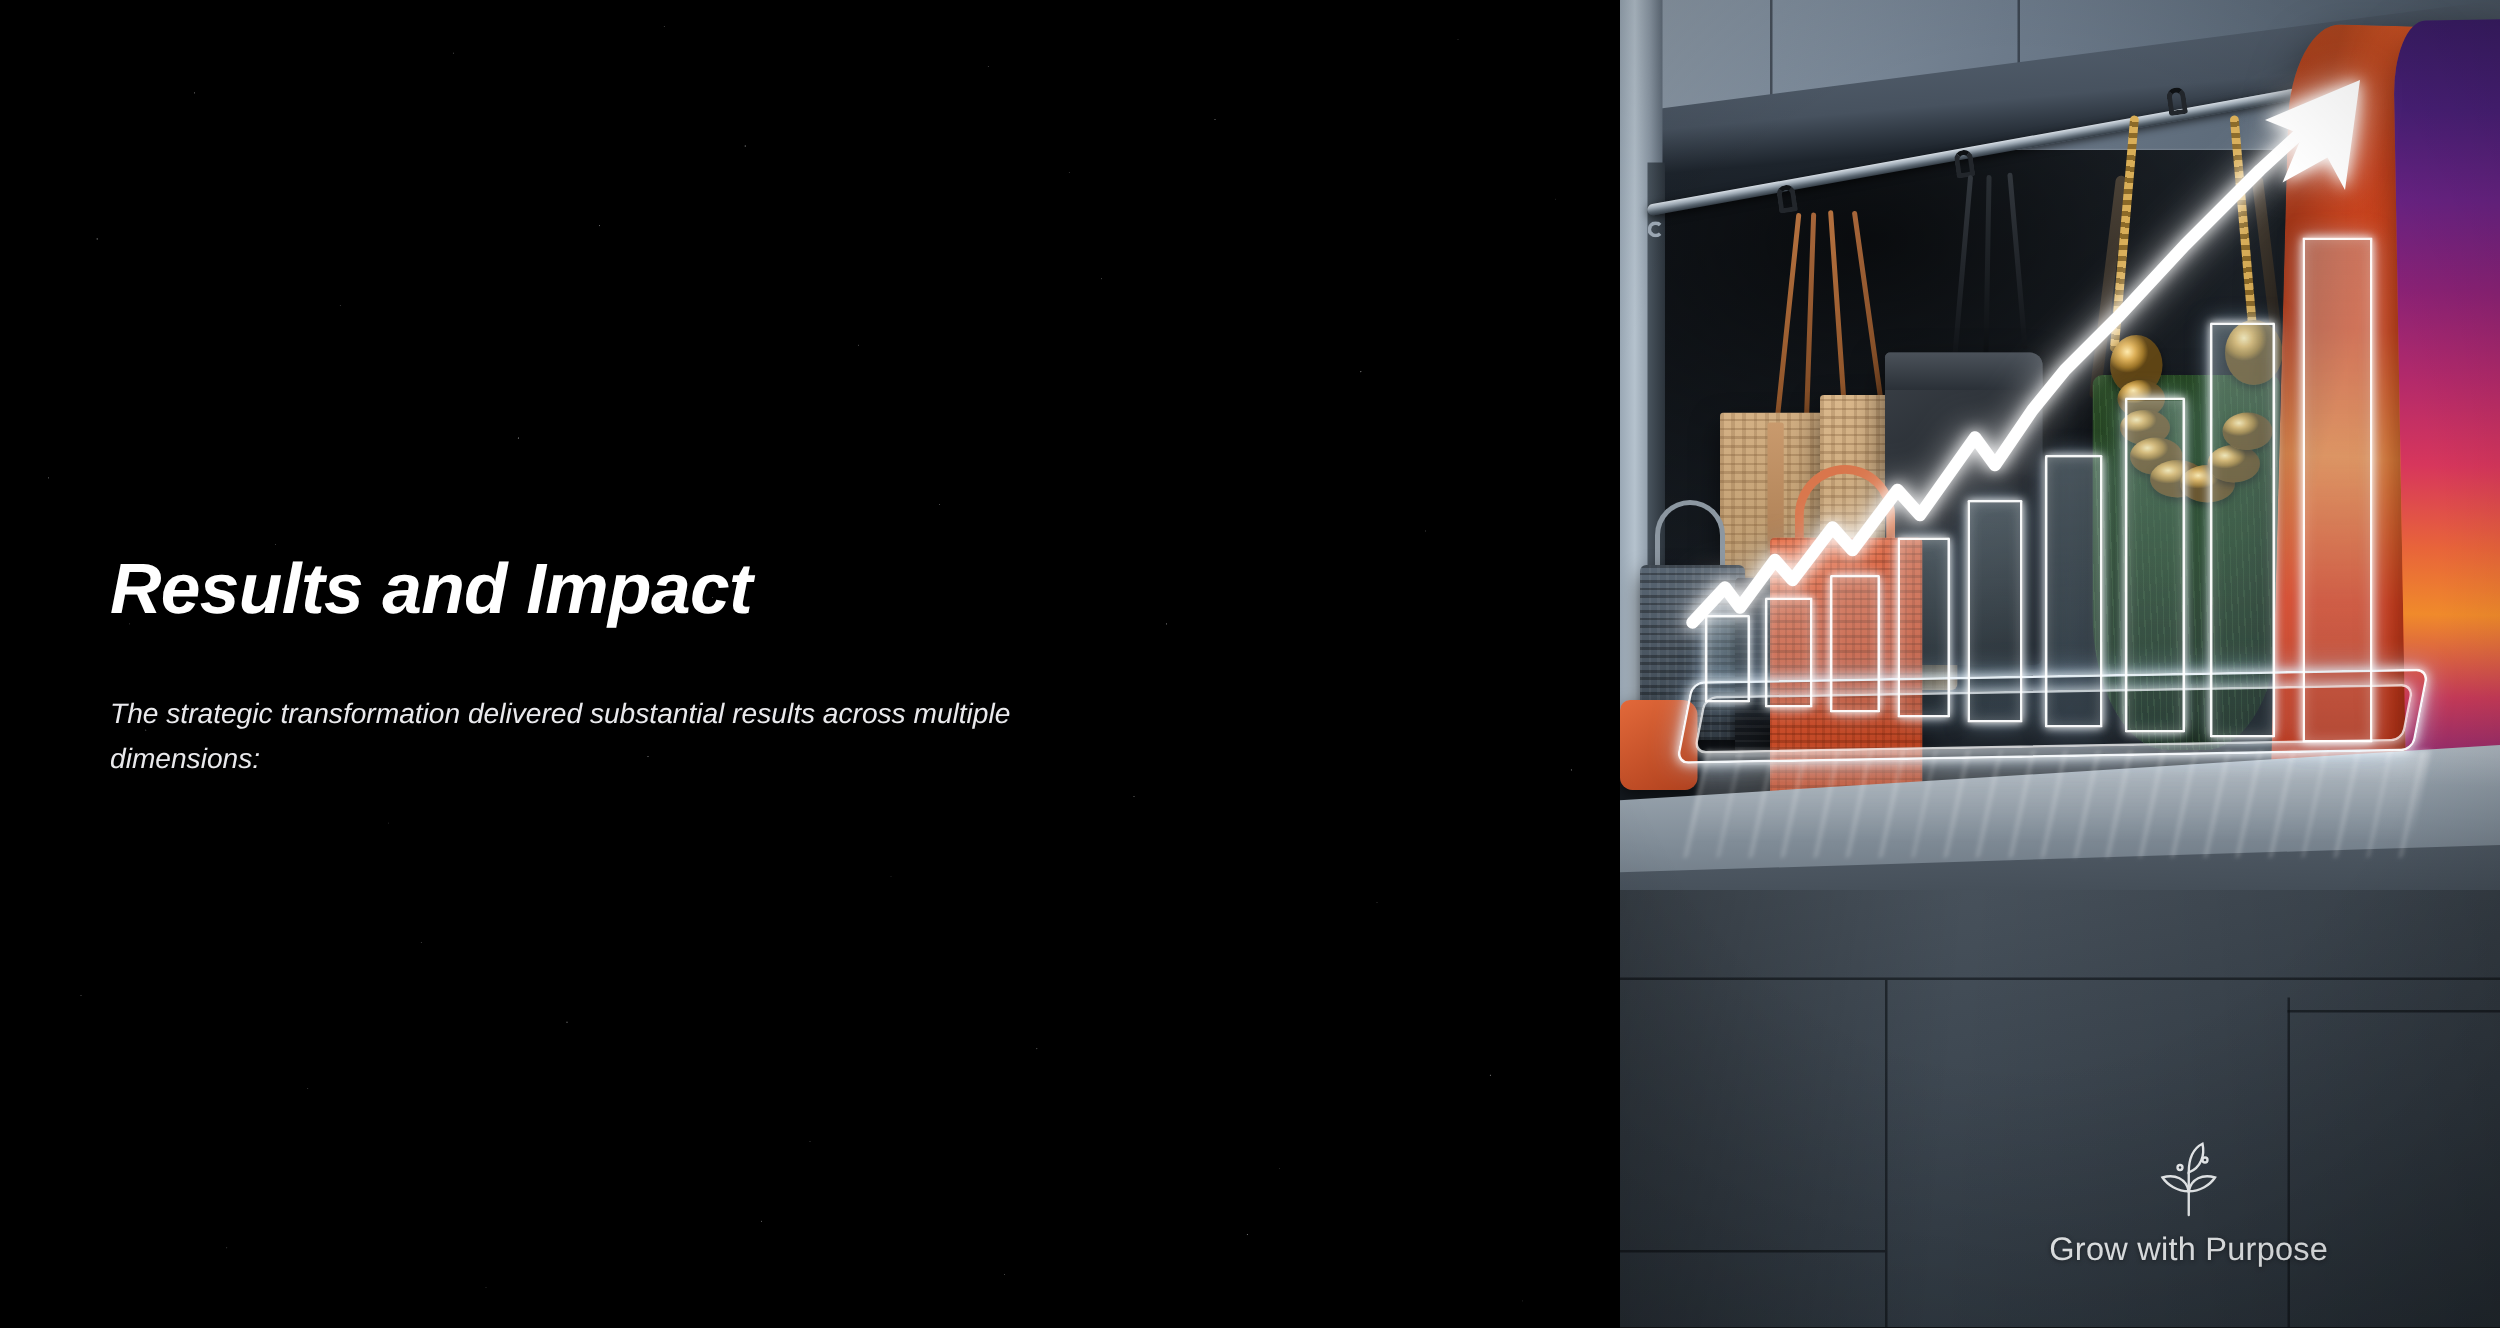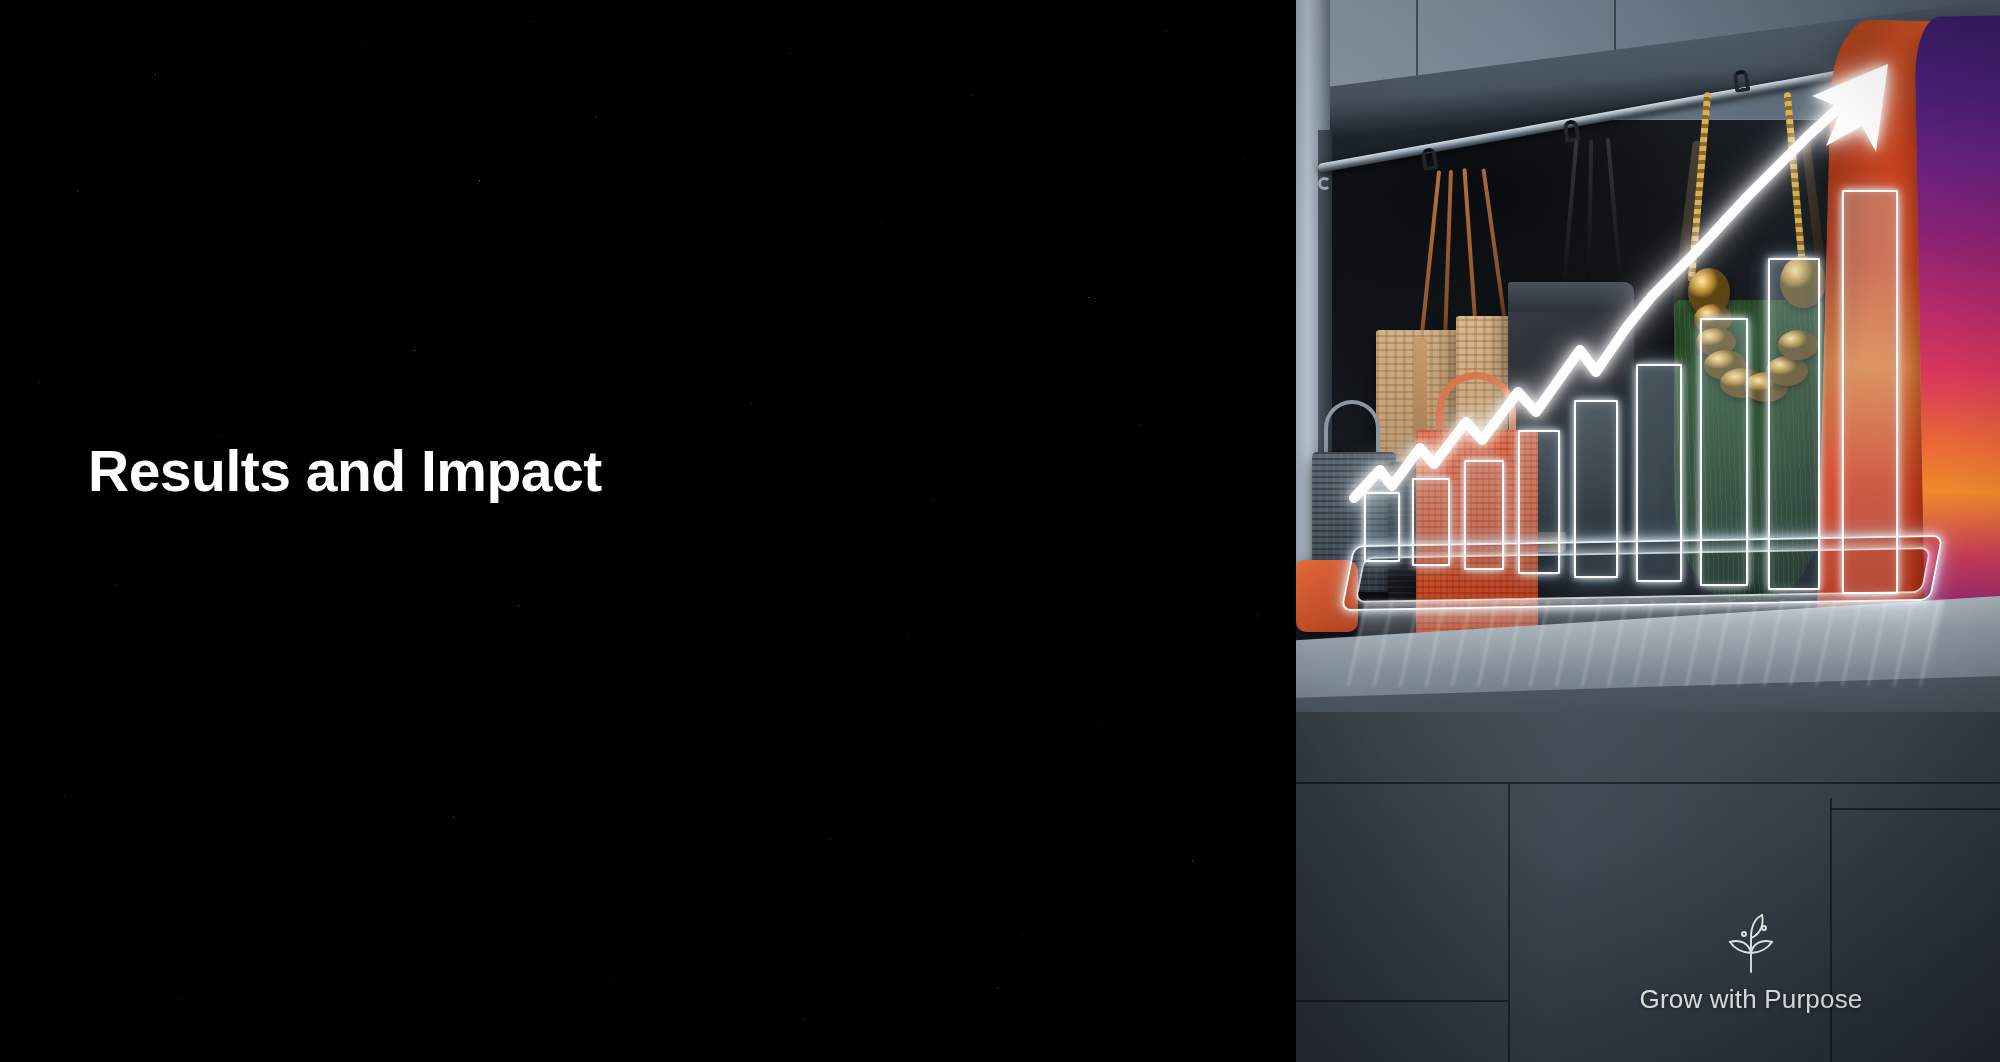--- a/index.html
+++ b/index.html
@@ -74,20 +74,21 @@
       radial-gradient(1px 1px at 8% 47%, rgba(255,255,255,.30), transparent 60%),
       radial-gradient(1px 1px at 66% 13%, rgba(255,255,255,.30), transparent 60%),
       radial-gradient(1px 1px at 26% 71%, rgba(255,255,255,.34), transparent 60%);
   }
 
   .text-block {
     position:absolute;
     left:88px;
     top:440px;
     width:780px;
+    font-style:italic;
   }
   .slide-title {
     font-size:57px;
     font-weight:700;
     line-height:1.1;
     color:#ffffff;
     letter-spacing:-0.5px;
     margin-bottom:50px;
     white-space:nowrap;
   }
@@ -419,20 +420,21 @@
 </head>
 <body>
 
 <div class="slide">
 
   <div class="left-panel">
     <div class="starfield"></div>
 
     <div class="text-block">
       <div class="slide-title">Results and Impact</div>
+      <div class="slide-body">The strategic transformation delivered substantial results across multiple dimensions:</div>
     </div>
   </div>
 
   <div class="right-panel">
 
     <div class="back-wall"></div>
     <div class="back-wall-shade"></div>
 
     <div class="cab-top"></div>
     <div class="cab-seam-v" style="left:120px;height:96px;"></div>

